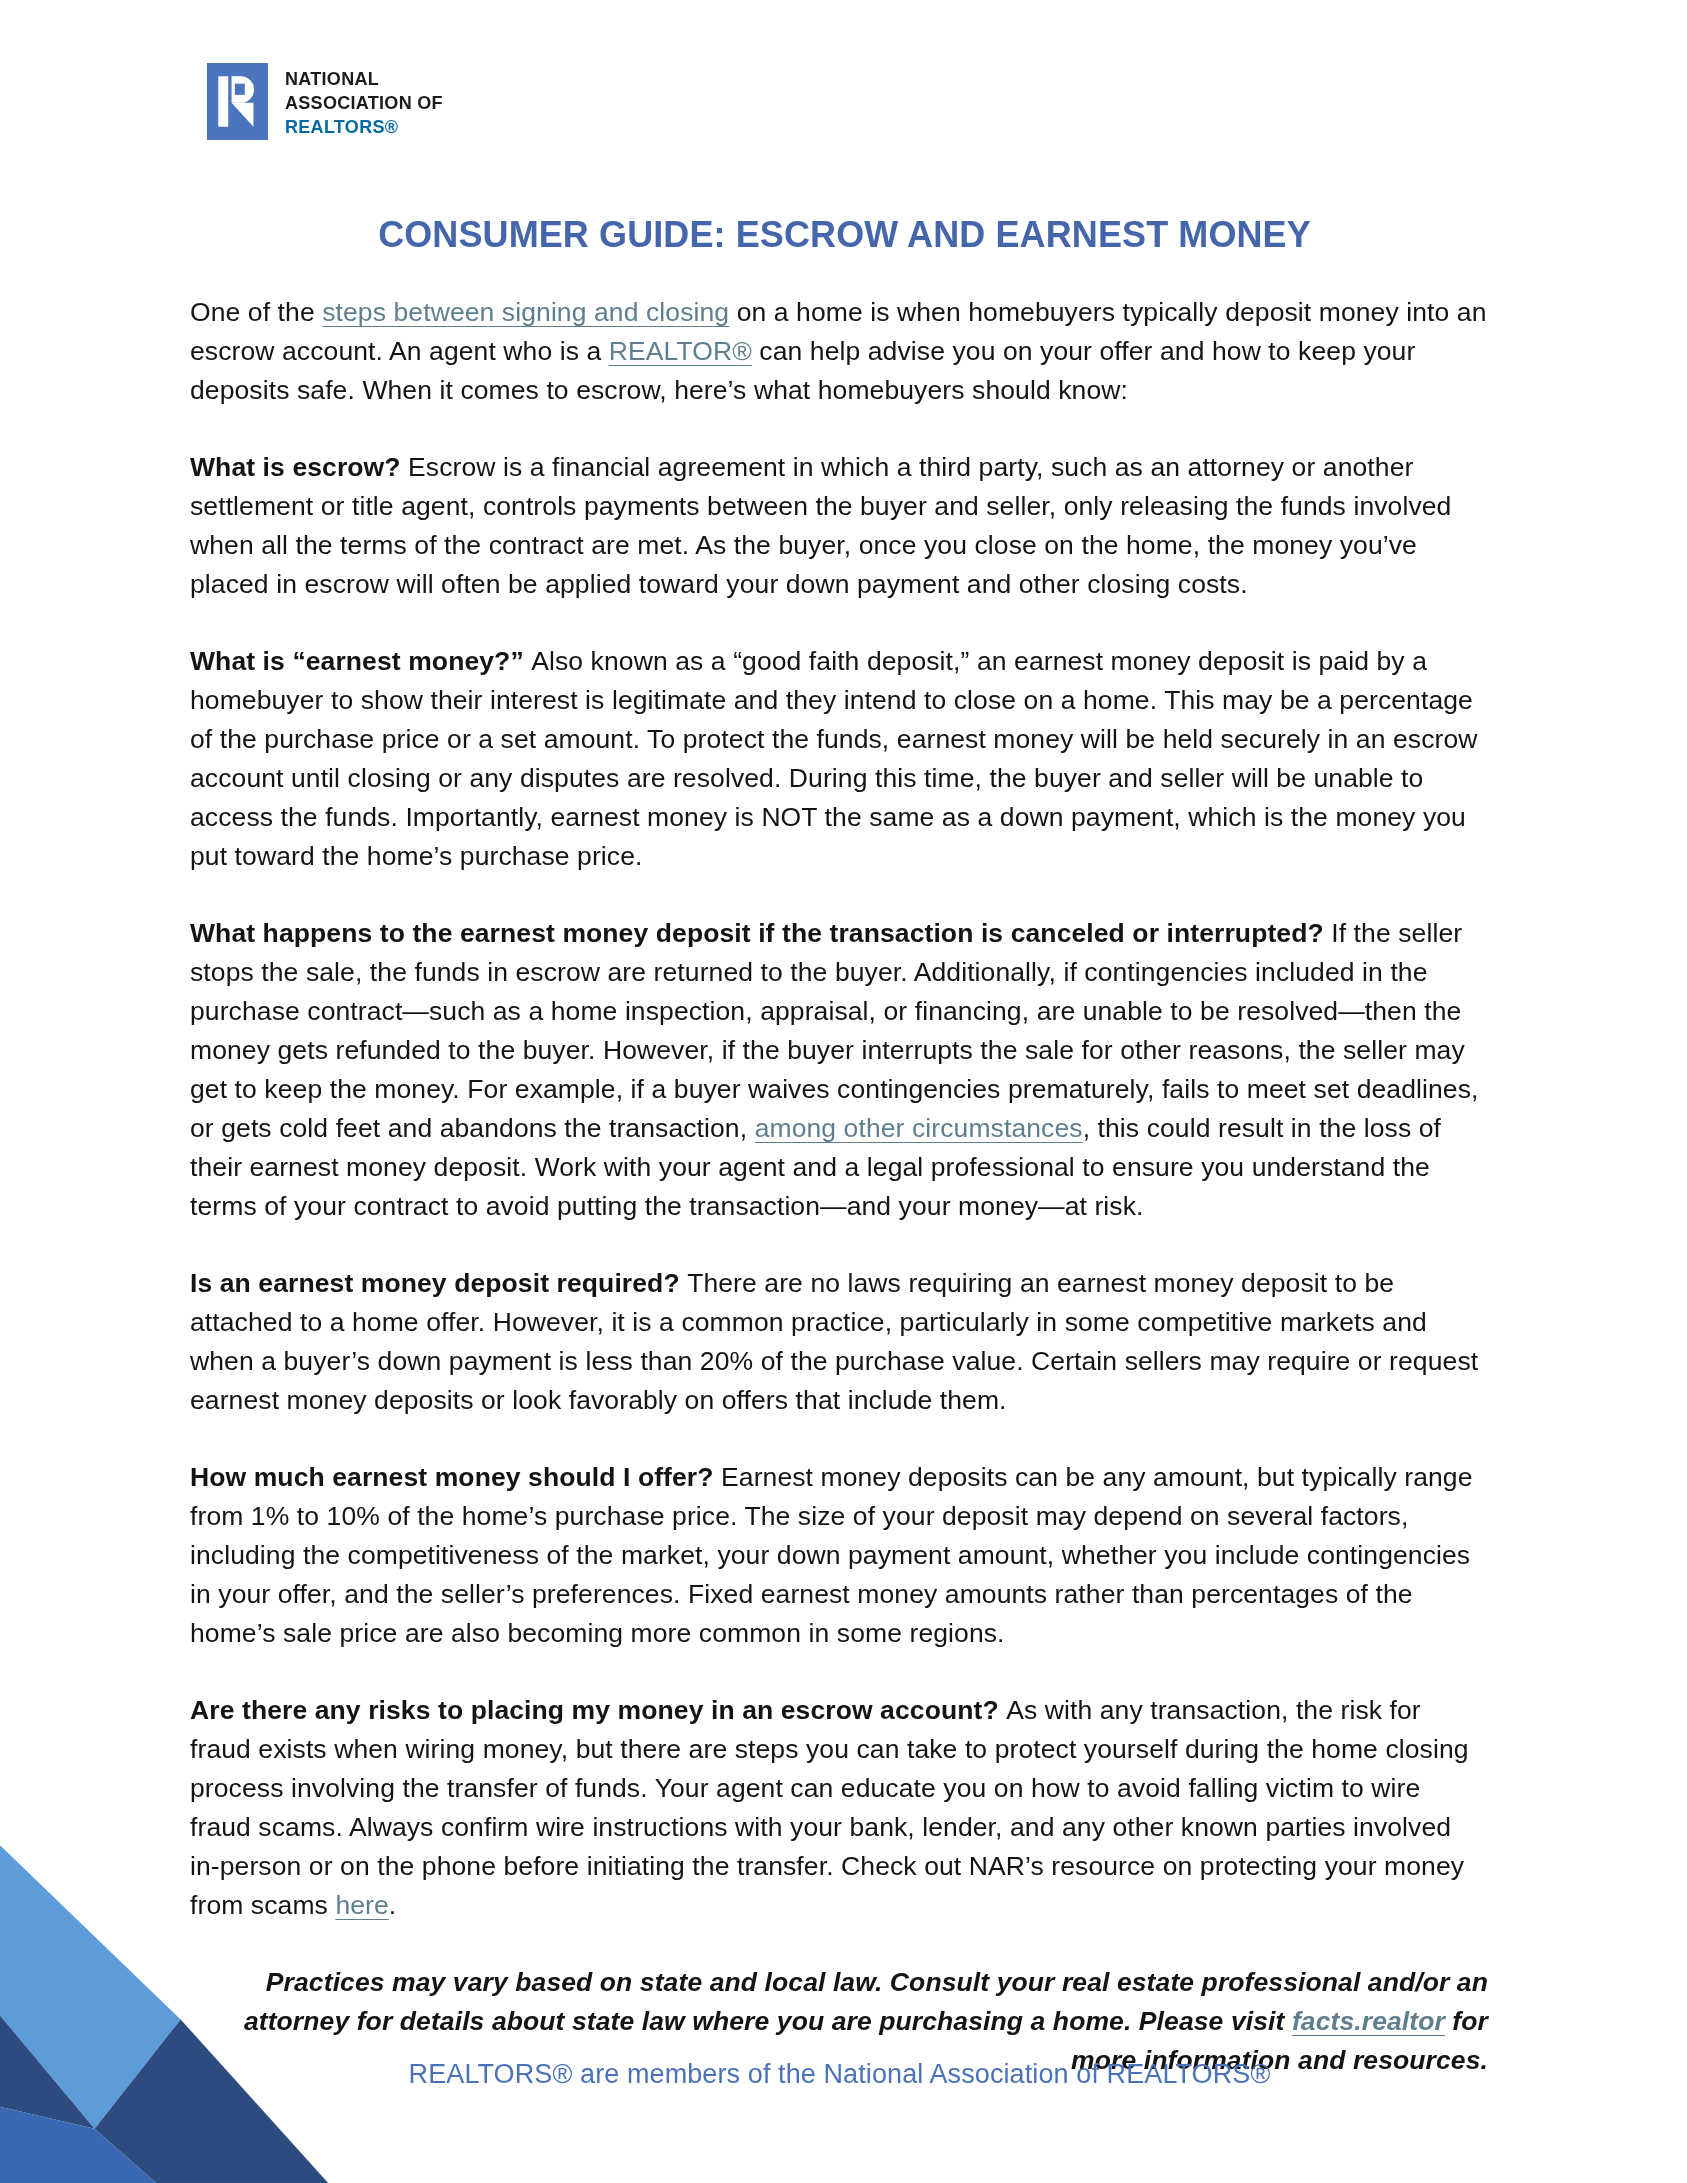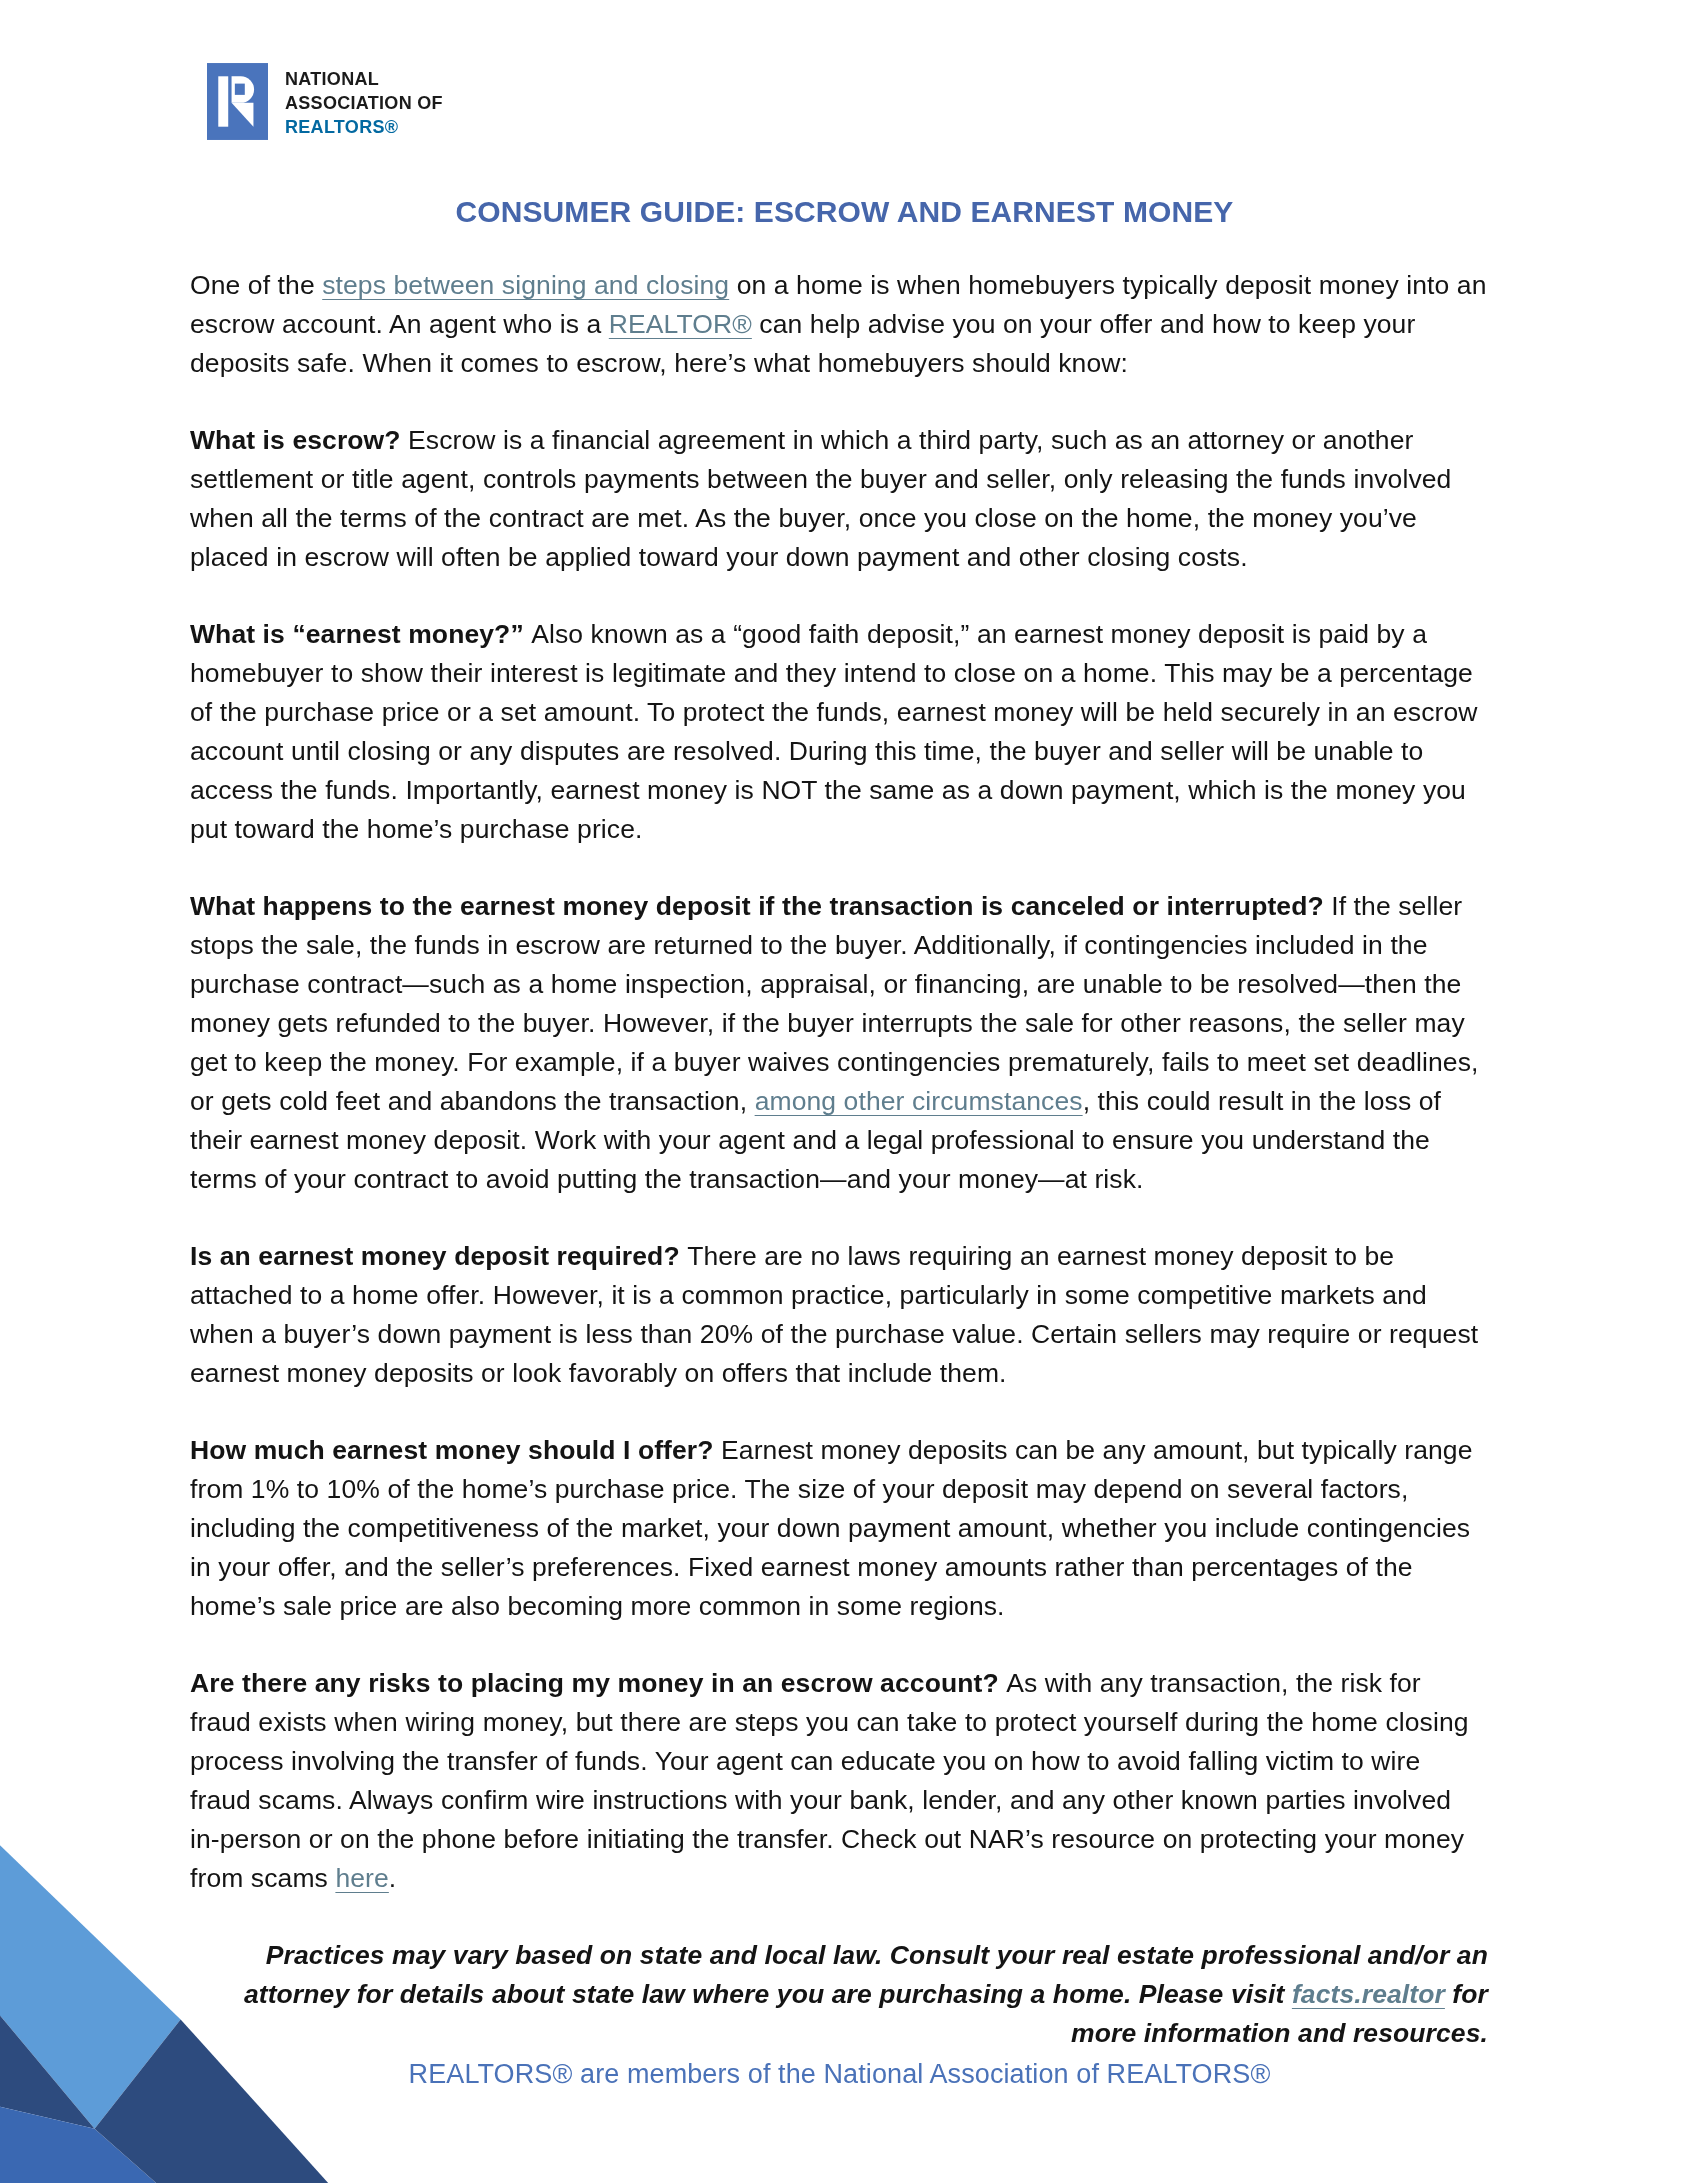--- a/index.html
+++ b/index.html
@@ -23,24 +23,24 @@
   .logo-line {
     font-weight: 700;
     font-size: 18px;
     line-height: 24px;
     letter-spacing: 0.3px;
     color: #1b1b1b;
   }
   .logo-line.blue { color: #0369a1; }
   
   .title {
-    margin-top: 55px;
+    margin-top: 74px;
     text-align: center;
     font-weight: 700;
-    font-size: 30px;
+    font-size: 36px;
     letter-spacing: 0.1px;
     color: #4666ab;
   }
   
   .body-copy { margin-top: 37px; }
   .para {
     margin: 0 11px 38px 0;
     font-size: 26.5px;
     line-height: 39px;
     color: #141414;

